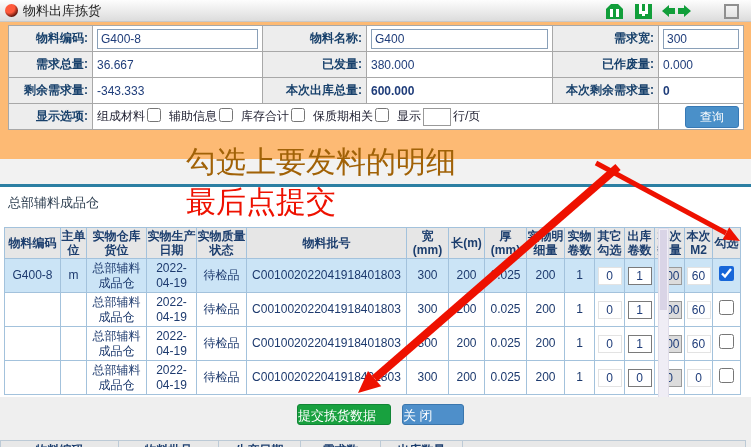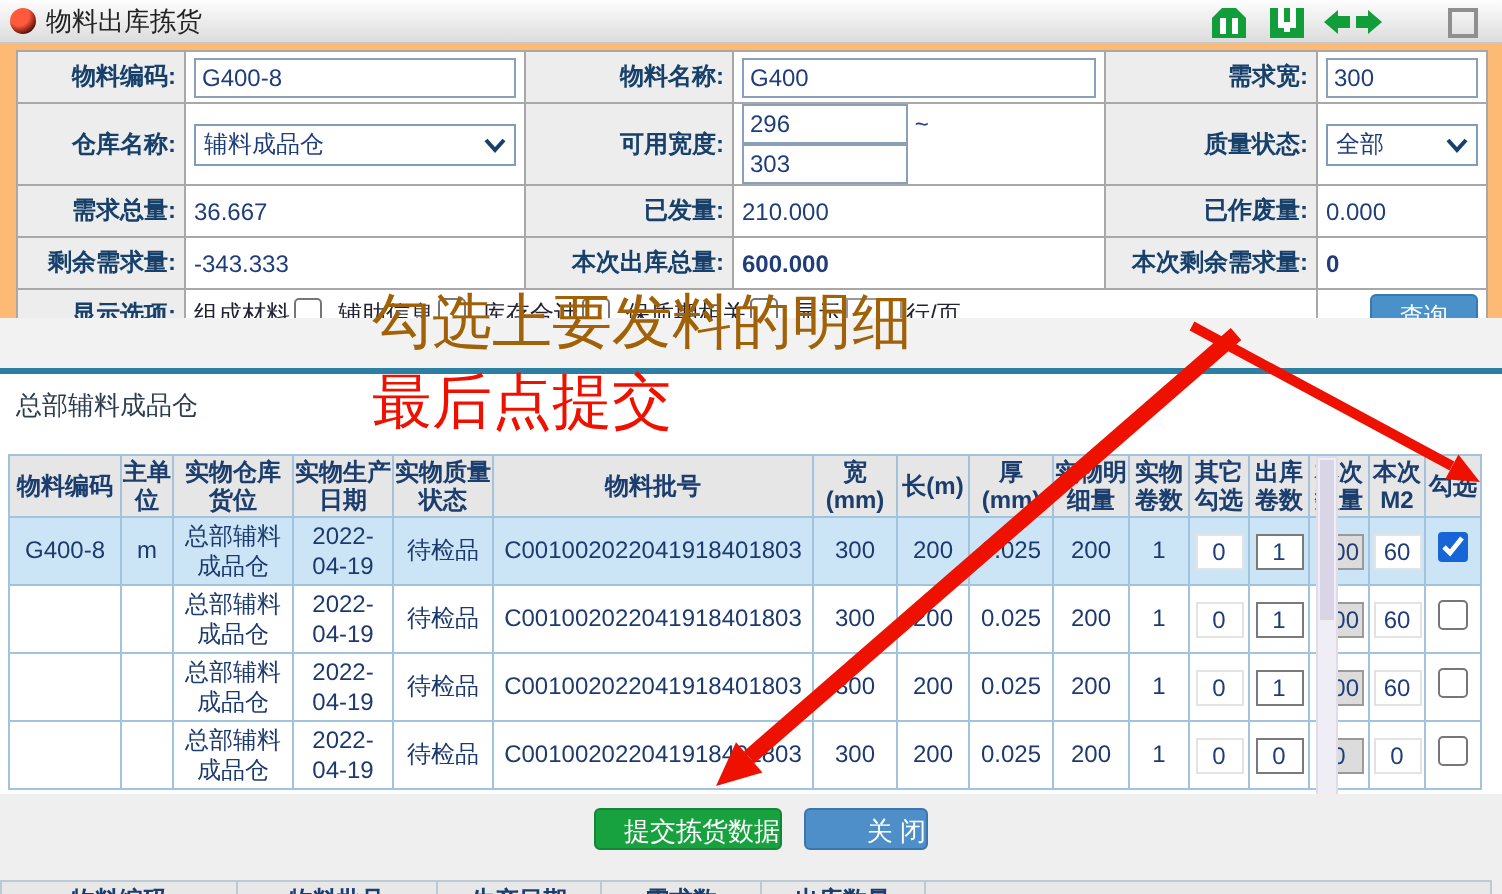--- a/index.html
+++ b/index.html
@@ -59,21 +59,21 @@
   .cell-in.grey { border:1px solid #9a9a9a; background:#dcdcdc; }
   table.inv input[type=checkbox]{ width:15px; height:15px; accent-color:#1766d8; }
 
   .v-scrollbar { position:absolute; right:1px; top:228px; width:11px; height:170px;
     background:#efedf5; border:1px solid #e0dde9; }
   .v-thumb { position:absolute; left:1px; top:1px; width:7px; height:80px; background:#d9d4e6; }
 
   
   .bottom-area { position:absolute; left:0; top:397px; width:751px; height:50px; background:#efefef; }
   .btn { position:absolute; top:7px; height:21px; border-radius:3px; color:#fff;
-    font-size:13px; text-align:right; line-height:21px; cursor:pointer; }
+    font-size:13px; text-align:left; line-height:21px; cursor:pointer; }
   .btn-submit { left:297px; width:94px; background:#18a13f; border:1px solid #128536; }
   .btn-close  { left:402px; width:62px; background:#4e8fca; border:1px solid #3a76ad; }
   .partial-header { position:absolute; left:0px; top:43px; width:751px; height:7px; overflow:hidden; }
   .partial-header .ph-row { display:flex; }
   .partial-header .ph-cell { height:20px; background:#e8e8e8; border:1px solid #bccad6;
     border-right:none; font-size:12px; font-weight:bold; color:#1c3e6e; text-align:center; padding-top:1px; }
   .partial-header .ph-cell:last-child { border-right:1px solid #bccad6; }
 
   
   .annot { position:absolute; z-index:20; color:#ee1100; font-size:30px; line-height:34px;
@@ -129,50 +129,24 @@
       <tbody>
           <tr>
         <td class="lbl">物料编码:</td>
         <td class="val"><input class="tinput" value="G400-8" style=""></td>
         <td class="lbl">物料名称:</td>
         <td class="val"><input class="tinput" value="G400" style=""></td>
         <td class="lbl">需求宽:</td>
         <td class="val"><input class="tinput" value="300" style=""></td>
       </tr>
       <tr>
-        <td class="lbl">仓库名称:</td>
-        <td class="val">
-          <div class="fake-select">
-            <span>辅料成品仓</span>
-            <svg width="11" height="8" viewBox="0 0 11 8">
-                  <path d="M1 1 L5.5 6 L10 1" stroke="#17406b" stroke-width="2" fill="none"></path>
-                </svg>
-          </div>
-        </td>
-        <td class="lbl">可用宽度:</td>
-        <td class="val">
-          <input class="tinput half" value="296" style="">
-          <span>~</span>
-          <input class="tinput half" value="303" style="">
-        </td>
-        <td class="lbl">质量状态:</td>
-        <td class="val">
-          <div class="fake-select">
-            <span>全部</span>
-            <svg width="11" height="8" viewBox="0 0 11 8">
-                  <path d="M1 1 L5.5 6 L10 1" stroke="#17406b" stroke-width="2" fill="none"></path>
-                </svg>
-          </div>
-        </td>
-      </tr>
-      <tr>
         <td class="lbl">需求总量:</td>
         <td class="val">36.667</td>
         <td class="lbl">已发量:</td>
-        <td class="val">210.000</td>
+        <td class="val">380.000</td>
         <td class="lbl">已作废量:</td>
         <td class="val">0.000</td>
       </tr>
       <tr>
         <td class="lbl">剩余需求量:</td>
         <td class="val">-343.333</td>
         <td class="lbl">本次出库总量:</td>
         <td class="val red-val">600.000</td>
         <td class="lbl">本次剩余需求量:</td>
         <td class="val red-val">0</td>

